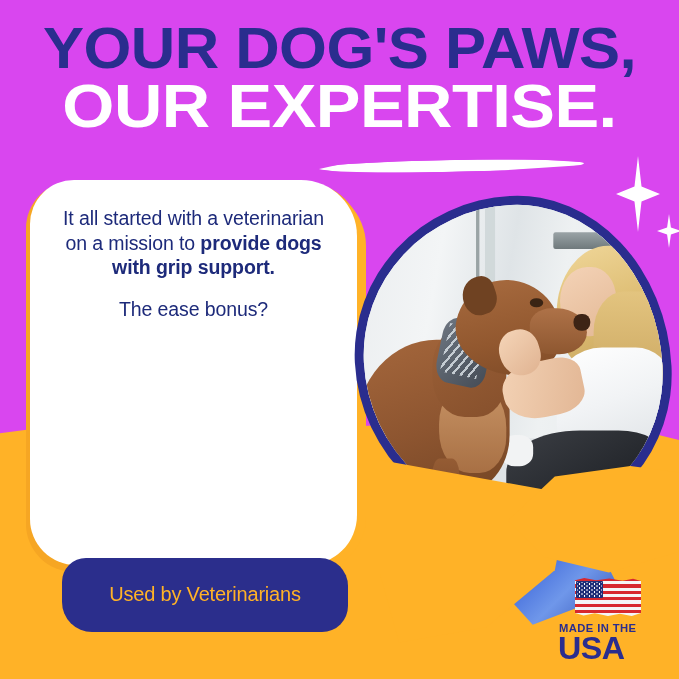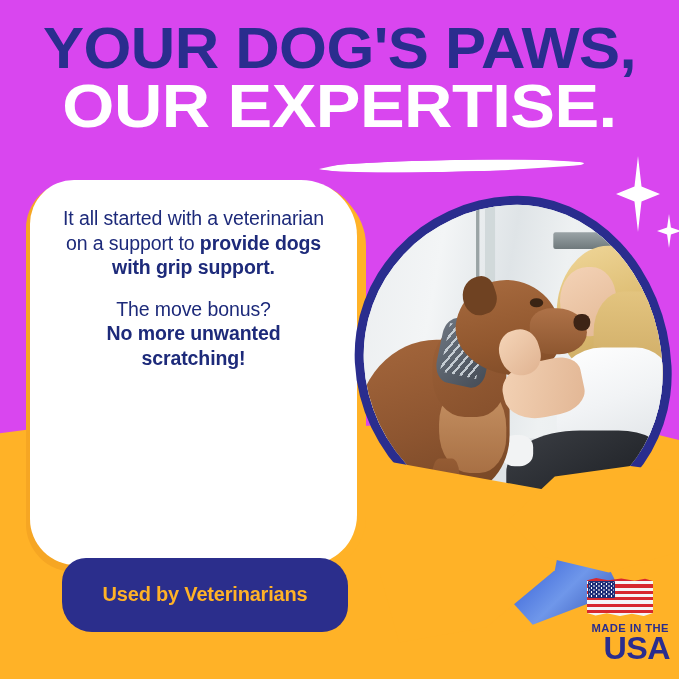--- a/index.html
+++ b/index.html
@@ -111,21 +111,21 @@
     position:absolute;left:62px;top:558px;
     width:286px;height:74px;
     background:#2b2e8c;
     border-radius:24px 28px 26px 30px;
     z-index:7;
     display:flex;align-items:center;justify-content:center;
     box-sizing:border-box;
   }
   .badge-text{
     color:#ffb227;
-    font-weight:bold;
+    font-weight:normal;
     font-size:20px;
     line-height:1.18;
     text-align:center;
     letter-spacing:-0.2px;
   }
 
   
   .photo-wrap{
     position:absolute;left:355px;top:196px;
     width:316px;height:330px;
@@ -231,22 +231,22 @@
     clip-path:polygon(0% 42%, 26% 8%, 68% 0%, 100% 6%, 100% 64%, 56% 82%, 20% 70%);
   }
   .curl-yellow-left{
     position:absolute;left:-90px;top:-10px;width:190px;height:190px;
     background:#ffb227;
     clip-path:polygon(0% 0%, 100% 18%, 92% 58%, 56% 88%, 10% 96%, 0% 60%);
   }
 
   
   .usa-block{
-    position:absolute;left:572px;top:578px;width:96px;height:92px;
-    z-index:9;text-align:right;
+    position:absolute;left:560px;top:578px;width:96px;height:92px;
+    z-index:9;text-align:left;
   }
   .flag{
     position:relative;width:66px;height:40px;margin:0 auto 4px auto;
   }
   .flag-stripes{
     position:absolute;left:0;top:0;width:66px;height:38px;
     background:repeating-linear-gradient(180deg,#d7282f 0 3.2px,#f4f6f7 3.2px 6.4px);
     border-radius:2px;
     clip-path:polygon(0 6%,14% 0,32% 6%,52% 1%,72% 7%,88% 2%,100% 8%,100% 92%,86% 100%,68% 94%,50% 100%,30% 93%,13% 99%,0 92%);
   }
@@ -288,22 +288,22 @@
   <div class="swoosh"></div>
   <div class="sparkle big"></div>
   <div class="sparkle small"></div>
 
   <div class="yellow-base"></div>
   <div class="yellow-card-shadow2"></div>
   <div class="yellow-card-shadow"></div>
 
   <div class="text-card">
     <div class="card-copy">
-      <p><span>It all started with a veterinarian on a support to </span><b>provide dogs with grip support.</b></p>
-      <p><span>The move bonus?</span><br><b>No more unwanted scratching!</b></p>
+      <p><span>It all started with a veterinarian on a mission to </span><b>provide dogs with grip support.</b></p>
+      <p><span>The ease bonus?</span><br></p>
     </div>
   </div>
 
   <div class="photo-wrap">
     <div class="photo-ring"></div>
     <div class="photo-inner">
       <div class="photo-scene">
         <div class="ph-wall"></div>
         <div class="ph-doorframe2"></div>
         <div class="ph-doorframe"></div>

